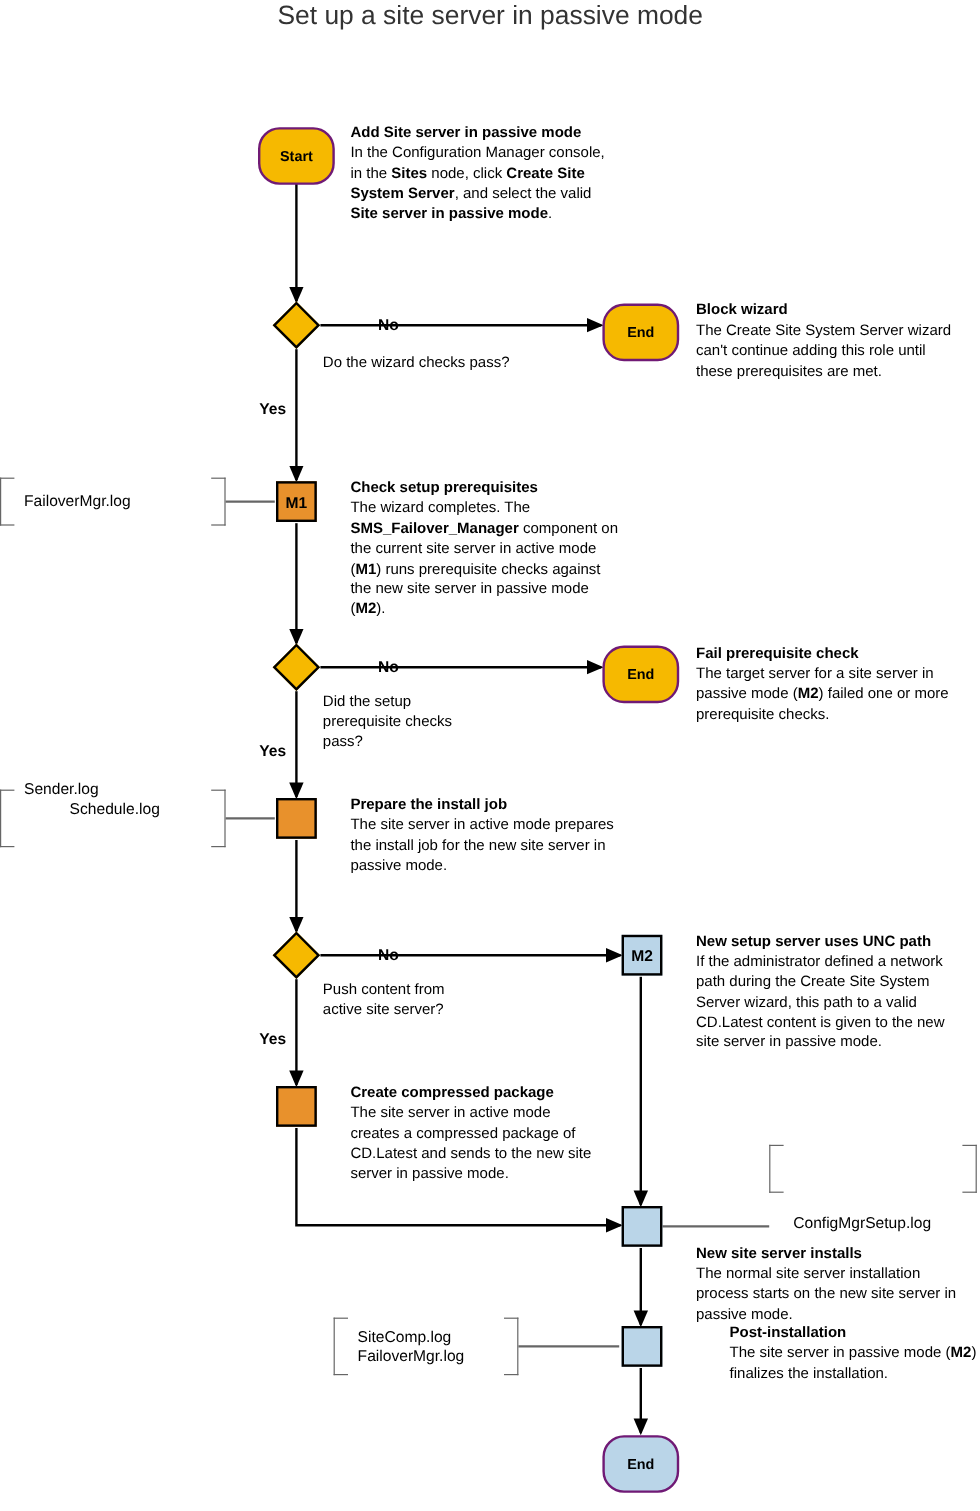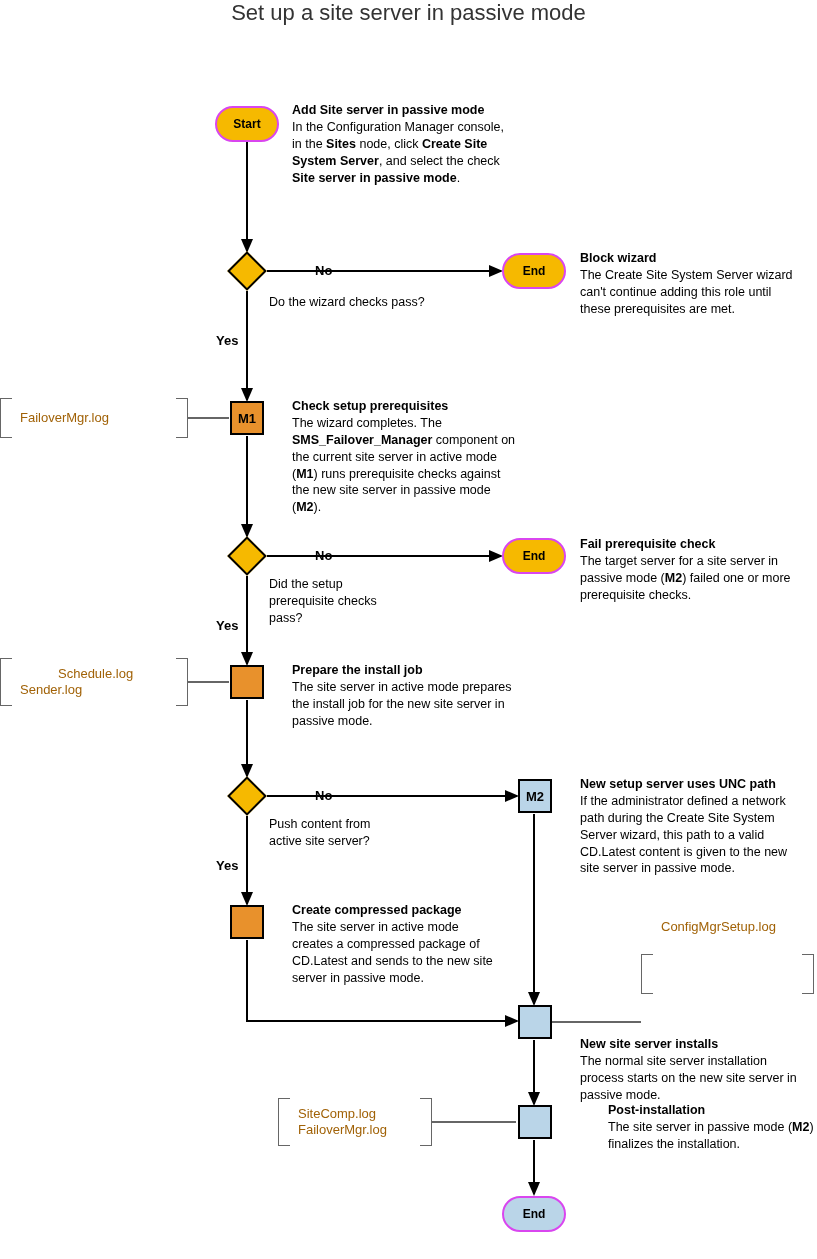--- a/index.html
+++ b/index.html
@@ -26,23 +26,23 @@
   .shape {
     position: absolute;
     display: flex;
     align-items: center;
     justify-content: center;
     font-weight: bold;
     font-size: 12px;
   }
   .terminator {
     width: 64px;
-    height: 36px;
+    height: 48px;
     border-radius: 18px;
-    border: 2px solid #d946ef;
+    border: 2px solid #701a75;
     background: #F6B900;
   }
   .terminator.blue { background: #BAD5E8; }
   .diamond {
     width: 40px;
     height: 40px;
     position: absolute;
   }
   .diamond div {
     width: 28px;
@@ -86,21 +86,21 @@
   .txt ul { margin: 2px 0 0 16px; padding: 0; }
   .txt ul li { margin: 0; }
   .lbl {
     position: absolute;
     font-size: 13px;
   }
   .lbl.bold { font-weight: bold; text-align: center; }
   .log {
     position: absolute;
     font-size: 13px;
-    color: #a16207;
+    color: #000000;
   }
   .bracket {
     position: absolute;
     border: 1.5px solid #666;
   }
   .bracket.left { border-right: none; }
   .bracket.right { border-left: none; }
   svg.edges {
     position: absolute;
     top: 0; left: 0;
@@ -153,21 +153,21 @@
     <path d="M188,646 L229,646" stroke="#666" stroke-width="2" fill="none"></path>
     <path d="M641,986 L552,986" stroke="#666" stroke-width="2" fill="none"></path>
     <path d="M432,1086 L516,1086" stroke="#666" stroke-width="2" fill="none"></path>
   </svg>
 
   <div class="shape terminator" style="left:215px; top:70px;">
     <span>Start</span>
   </div>
   <div class="txt" style="left:292px; top:66px; max-width:220px;">
     <b>Add Site server in passive mode</b><br>
-    <span>In the Configuration Manager console, in the </span><b>Sites</b><span> node, click </span><b>Create Site System Server</b><span>, and select the check </span><b>Site server in passive mode</b><span>.</span>
+    <span>In the Configuration Manager console, in the </span><b>Sites</b><span> node, click </span><b>Create Site System Server</b><span>, and select the valid </span><b>Site server in passive mode</b><span>.</span>
   </div>
 
   <div class="diamond" style="left:227px; top:215px;">
       <div></div>
     </div>
   <div class="lbl bold" style="left:315px; top:227px;">No</div>
   <div class="lbl bold" style="left:216px; top:297px;">Yes</div>
   <div class="txt" style="left:269px; top:258px; max-width:220px;">
     <span>Do the wizard checks pass?</span>
   </div>
@@ -201,21 +201,21 @@
   <div class="shape terminator" style="left:502px; top:502px;">
     <span>End</span>
   </div>
   <div class="txt" style="left:580px; top:500px; max-width:220px;">
     <b>Fail prerequisite check</b><br>
     <span>The target server for a site server in passive mode (</span><b>M2</b><span>) failed one or more prerequisite checks.</span>
   </div>
 
   <div class="bracket left" style="left:0px; top:622px; width:12px; height:48px;"></div>
   <div class="log" style="left:20px; top:630px;margin-left:38px;">Schedule.log</div>
-  <div class="log" style="left:20px; top:646px;">Sender.log</div>
+  <div class="log" style="left:20px; top:614px;">Sender.log</div>
   <div class="bracket right" style="left:176px; top:622px; width:12px; height:48px;"></div>
   <div class="shape boxM" style="left:230px; top:629px;"></div>
   <div class="txt" style="left:292px; top:626px; max-width:220px;">
     <b>Prepare the install job</b><br>
     <span>The site server in active mode prepares the install job for the new site server in passive mode.</span>
   </div>
 
   <div class="diamond" style="left:227px; top:740px;">
       <div></div>
     </div>
@@ -232,21 +232,21 @@
     <span>If the administrator defined a network path during the Create Site System Server wizard, this path to a valid CD.Latest content is given to the new site server in passive mode.</span>
   </div>
 
   <div class="shape boxM" style="left:230px; top:869px;"></div>
   <div class="txt" style="left:292px; top:866px; max-width:210px;">
     <b>Create compressed package</b><br>
     <span>The site server in active mode creates a compressed package of CD.Latest and sends to the new site server in passive mode.</span>
   </div>
 
   <div class="bracket left" style="left:641px; top:918px; width:12px; height:40px;"></div>
-  <div class="log" style="left:661px; top:883px;">ConfigMgrSetup.log</div>
+  <div class="log" style="left:661px; top:975px;">ConfigMgrSetup.log</div>
   <div class="bracket right" style="left:802px; top:918px; width:12px; height:40px;"></div>
   <div class="shape boxB" style="left:518px; top:969px;"></div>
   <div class="txt" style="left:580px; top:1000px; max-width:225px;">
     <b>New site server installs</b><br>
     <span>The normal site server installation process starts on the new site server in passive mode.</span>
   </div>
 
   <div class="bracket left" style="left:278px; top:1062px; width:12px; height:48px;"></div>
   <div class="log" style="left:298px; top:1070px;">SiteComp.log</div>
   <div class="log" style="left:298px; top:1086px;">FailoverMgr.log</div>

